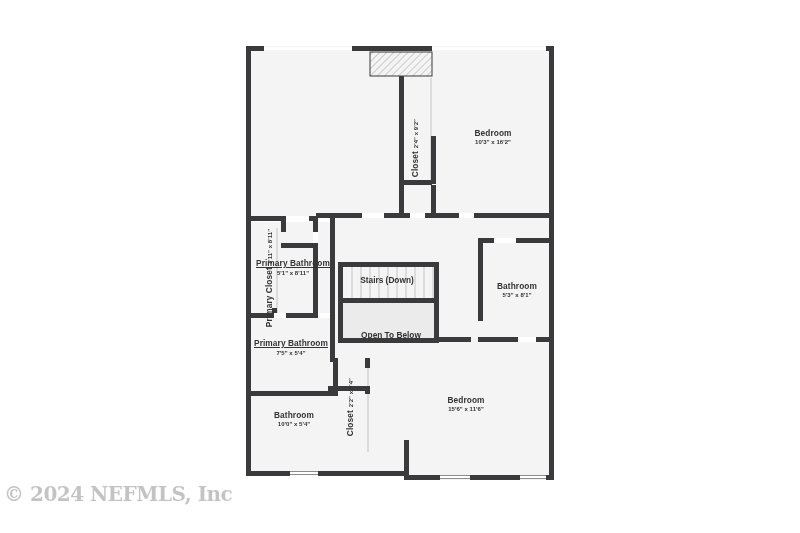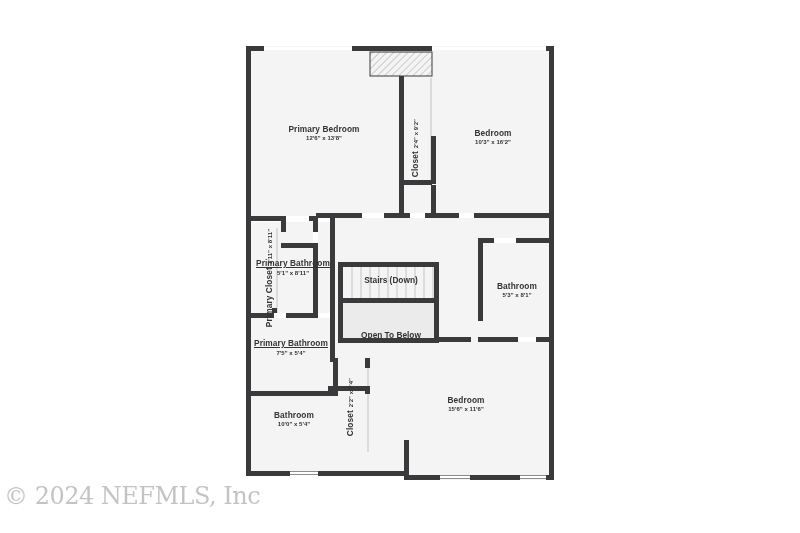--- a/index.html
+++ b/index.html
@@ -87,22 +87,22 @@
     top: 490px;
     width: 800px;
     height: 43px;
   }
 
   
   #watermark {
     position: absolute;
     left: 4px;
     top: 482px;
-    font-size: 24px;
-    font-weight: normal;
+    font-size: 20px;
+    font-weight: bold;
     font-family: "DejaVu Serif", serif;
     color: rgba(105,105,112,0.40);
     letter-spacing: -0.5px;
     white-space: nowrap;
     pointer-events: none;
     -webkit-user-select: none;
     user-select: none;
   }
 </style>
 </head>
@@ -256,24 +256,20 @@
       <rect x="459" y="213" width="15" height="5"></rect>
       <rect x="274" y="313" width="12" height="5"></rect>
       <rect x="318" y="313" width="12" height="5"></rect>
       <rect x="313" y="232" width="5" height="11"></rect>
       <rect x="494" y="238" width="22" height="5"></rect>
       <rect x="518" y="337" width="18" height="5"></rect>
       <rect x="330" y="336" width="5" height="0"></rect>
     </g>
   </svg>
 
-  <div class="room-label" style="left:266px; top:124px; width:116px;">
-    <span class="room-name">Primary Bedroom</span>
-    <span class="room-dims">12'6" x 13'8"</span>
-  </div>
 
   <div class="room-label" style="left:442px; top:128px; width:102px;">
     <span class="room-name">Bedroom</span>
     <span class="room-dims">10'3" x 16'2"</span>
   </div>
 
   <div class="room-label vertical" style="left:373px; top:130px; width:84px;">
     <span class="stack">
       <span class="room-name">Closet</span>
       <span class="room-dims">2'4" x 9'2"</span>
@@ -312,21 +308,21 @@
       <span class="room-name">Closet</span>
       <span class="room-dims">2'2" x 6'4"</span>
     </span>
   </div>
 
   <div class="room-label" style="left:424px; top:395px; width:84px;">
     <span class="room-name">Bedroom</span>
     <span class="room-dims">15'6" x 11'6"</span>
   </div>
 
-  <div class="area-caption" style="left:343px; top:275px; width:96px;">Stairs (Down)</div>
+  <div class="area-caption" style="left:343px; top:275px; width:88px;">Stairs (Down)</div>
 
   <div class="area-caption" style="left:336px; top:330px; width:110px;">Open To Below</div>
 </div>
 
 <div id="footer">
   
   
   
 </div>
 

